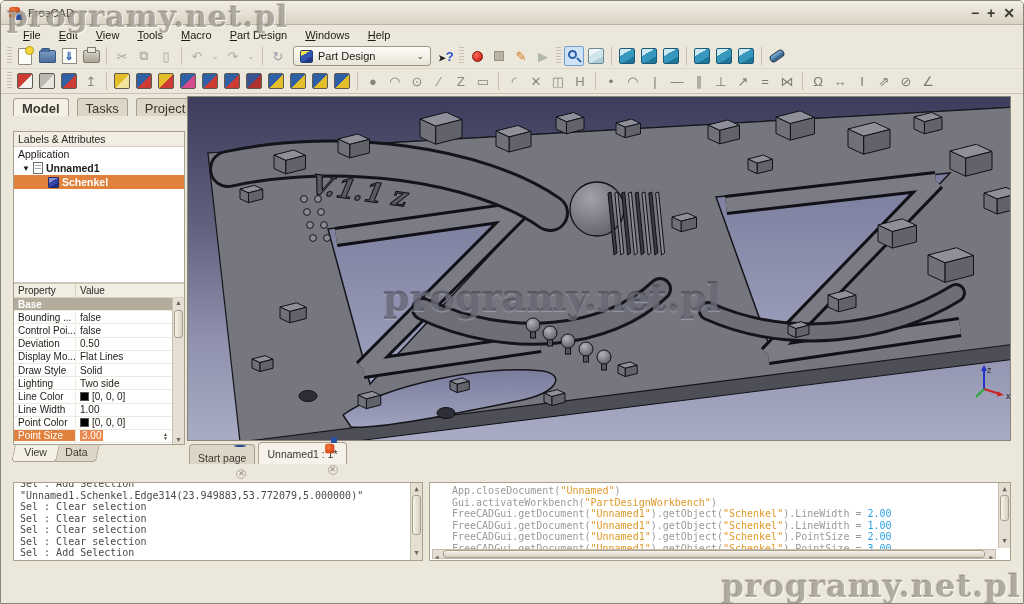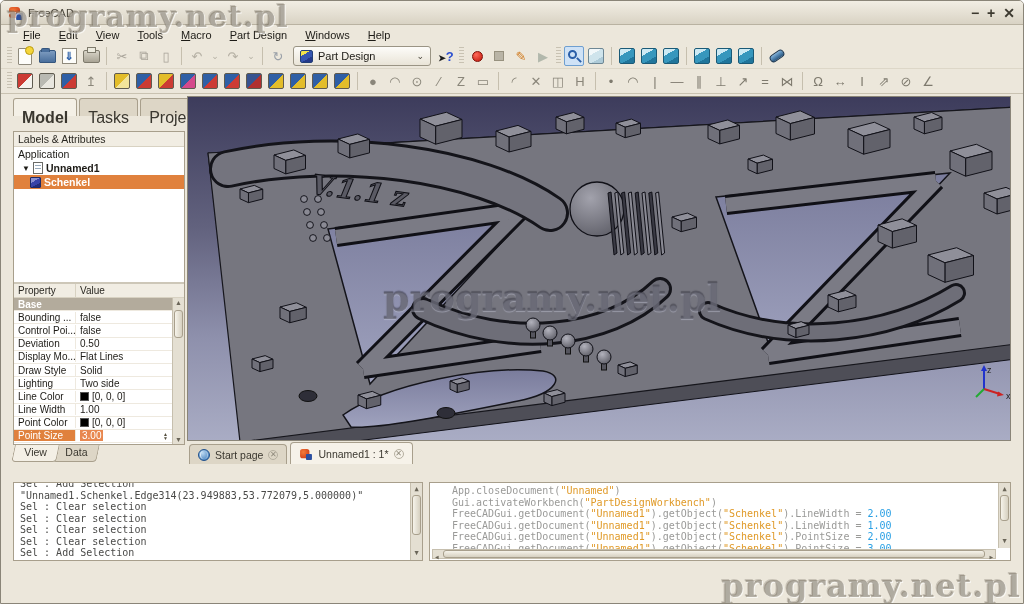--- a/index.html
+++ b/index.html
@@ -80,30 +80,30 @@
   .wb-combo .wb-arrow { font-size:9px; color:#4a463c; }
 
   
   .combo-view { position:absolute; left:12px; top:95px; width:172px; height:366px; }
   .panel-title { height:15px; display:flex; align-items:center; font-size:10.5px; font-weight:bold;
     color:#3a372f; }
   .panel-title .pt-btns { margin-left:auto; display:flex; gap:2px; }
   .pt-btn { width:11px; height:11px; border:1px solid #9a9484; background:#e4dfd2; font-size:7px;
     line-height:9px; text-align:center; color:#55503f; border-radius:2px; }
   .cv-tabs { display:flex; height:18px; margin-top:2px; }
-  .cv-tab { font-size:16px; padding:10px 8px 0; border:1px solid #a89f8c; border-bottom:none;
-    background:#ddd6c6; color:#3a372f; border-radius:3px 3px 0 0; margin-right:2px; }
+  .cv-tab { font-size:13px; padding:2px 8px 0; border:1px solid #a89f8c; border-bottom:none;
+    background:#ddd6c6; color:#3a372f; border-radius:3px 3px 0 0; margin-right:8px; }
   .cv-tab.active { background:#f4f0e6; font-weight:bold; position:relative; top:0px; }
   .cv-body { position:absolute; left:0; top:35px; right:0; bottom:17px; border:1px solid #a89f8c;
     background:#fff; display:flex; flex-direction:column; }
   .tree { height:152px; border-bottom:2px solid #cdc7b8; overflow:hidden; font-size:10.5px; }
   .tree-header { background:#f1ede3; border-bottom:1px solid #d8d2c2; padding:1px 4px; color:#2a2822; }
   .tree-row { display:flex; align-items:center; height:14px; padding-left:4px; color:#1d1b16; gap:3px; }
   .tree-row.doc { padding-left:8px; font-weight:bold; }
-  .tree-row.sel { background:#e0813d; color:#fff; font-weight:bold; padding-left:16px; }
+  .tree-row.sel { background:#e0813d; color:#fff; font-weight:bold; padding-left:34px; }
   .expander { font-size:8px; color:#1d1b16; }
   .doc-icon { width:10px; height:12px; background:#fff; border:1px solid #6a6a66; position:relative; }
   .doc-icon::after { content:""; position:absolute; inset:2px 1px; background:repeating-linear-gradient(#9ab 0 1px, transparent 1px 3px); }
   .part-icon { width:11px; height:11px; border:1px solid #1d2a66;
     background:linear-gradient(150deg,#8a8fd0 0 35%,#3843a8 35% 70%,#232c7a 70%); border-radius:1px; }
   .props { flex:1; position:relative; font-size:10px; overflow:hidden; }
   .props-header { display:flex; height:14px; border-bottom:1px solid #d8d2c2; background:#f1ede3;
     color:#2a2822; }
   .props-header .ph1 { width:62px; padding:1px 4px; border-right:1px solid #d8d2c2; }
   .props-header .ph2 { flex:1; padding:1px 4px; }
@@ -135,23 +135,23 @@
   
   .mdi { position:absolute; left:186px; top:95px; width:824px; height:368px; }
   .viewport { position:absolute; left:0; top:0; right:0; height:345px; border:1px solid #8a8578;
     background:linear-gradient(#3d3c5c,#62627e 38%,#8e90ac 70%,#a9acc4); overflow:hidden; }
   .viewport svg { position:absolute; left:0; top:0; }
   .vp-watermark { position:absolute; left:195px; top:178px; font-family:"DejaVu Serif", serif;
     font-size:38px; font-weight:bold; color:rgba(82,82,92,0.55);
     text-shadow:0 1px 1px rgba(200,202,220,0.45), 0 -1px 1px rgba(30,30,40,0.35); z-index:5; }
   .mdi-tabs { position:absolute; left:0; bottom:0; height:23px; display:flex; align-items:flex-end;
     padding-left:2px; gap:3px; }
-  .mdi-tab { display:flex; align-items:center; gap:5px; height:20px; padding:0 8px; font-size:10.5px;
+  .mdi-tab { display:flex; align-items:flex-end; gap:5px; height:20px; padding:0 8px; font-size:10.5px;
     color:#3a372f; background:#ddd6c6; border:1px solid #a89f8c; border-bottom:none;
-    border-radius:4px 4px 0 0; }
+    border-radius:4px 4px 0 0;flex-direction:column; }
   .mdi-tab.active { background:#f6f2e9; height:22px; }
   .tab-close { font-size:8px; color:#8f8a7c; border:1px solid #b5afa0; border-radius:50%;
     width:10px; height:10px; line-height:8px; text-align:center; }
   .globe-icon { width:12px; height:12px; border-radius:50%; border:1px solid #1d4f8c;
     background:radial-gradient(circle at 35% 30%, #bcd9f2, #2e6fb4); position:relative; }
   .globe-icon::after { content:""; position:absolute; inset:1px; border-radius:50%;
     border-left:1px solid rgba(255,255,255,.7); border-right:1px solid rgba(255,255,255,.4); }
   .fc-logo.small { transform:scale(.85); }
 
   

